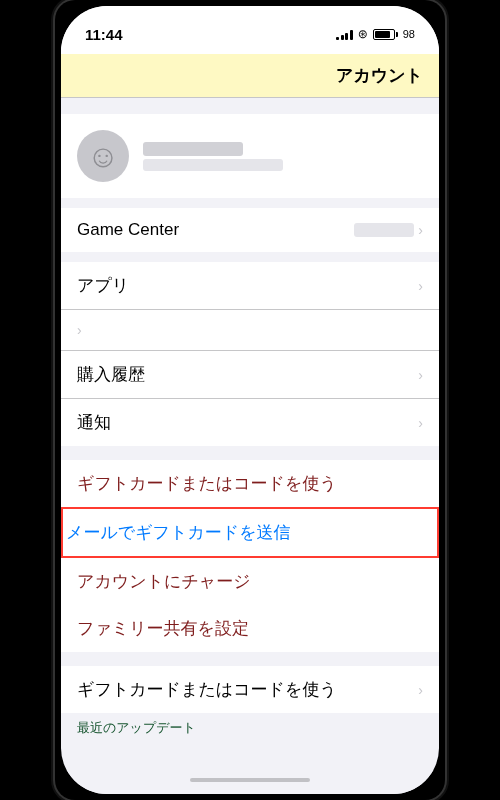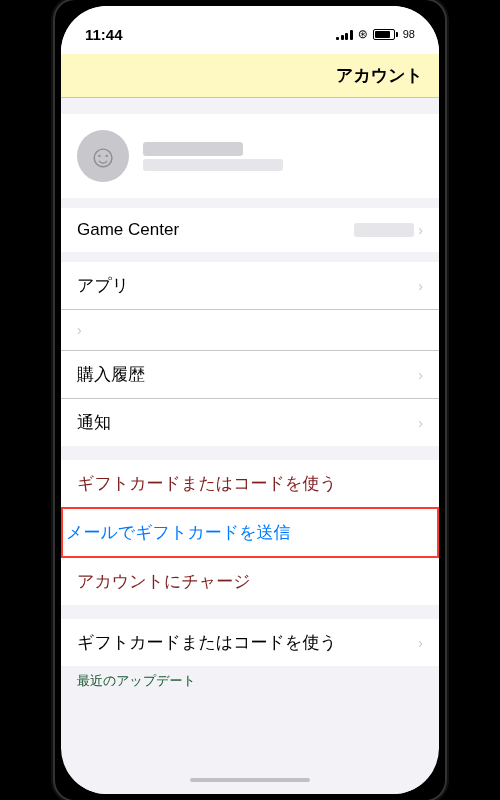--- a/index.html
+++ b/index.html
@@ -372,20 +372,21 @@
           <span class="list-item-label">通知</span>
           <span class="chevron">›</span>
         </div>
       </div>
 
       <div class="links-section">
         <div class="links-group">
           <div class="link-item">ギフトカードまたはコードを使う</div>
           <div class="link-item-highlighted">メールでギフトカードを送信</div>
           <div class="link-item">アカウントにチャージ</div>
+          <div class="link-item">ファミリー共有を設定</div>
         </div>
       </div>
 
       <div class="personalization-section">
         <div class="list-item">
           <span class="list-item-label">ギフトカードまたはコードを使う</span>
           <span class="chevron">›</span>
         </div>
       </div>
 

